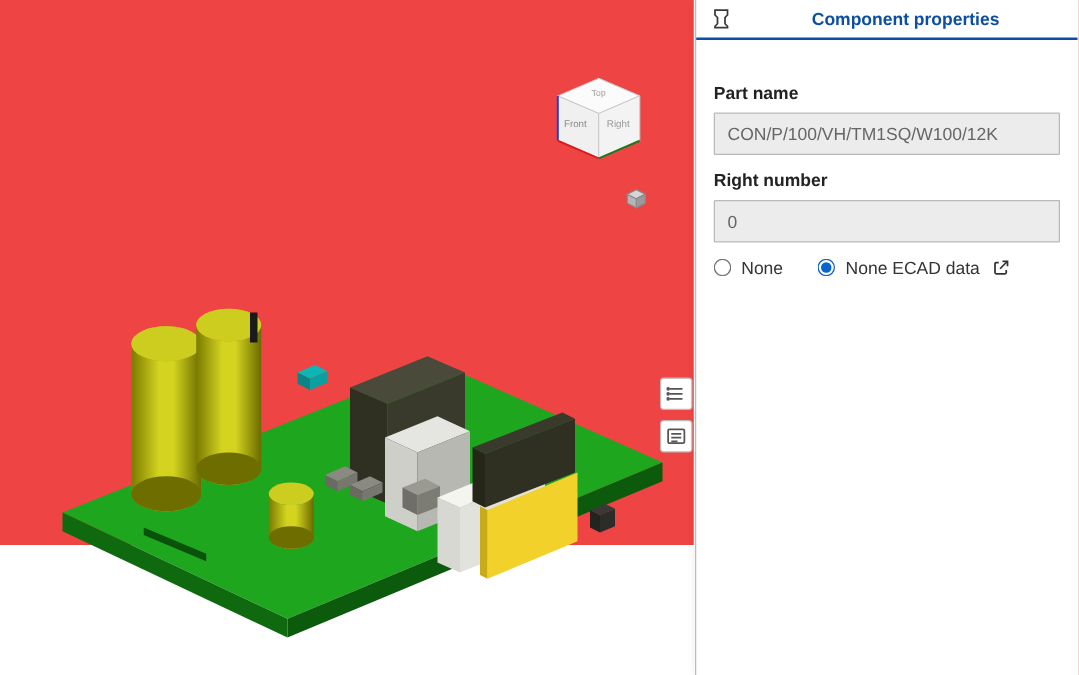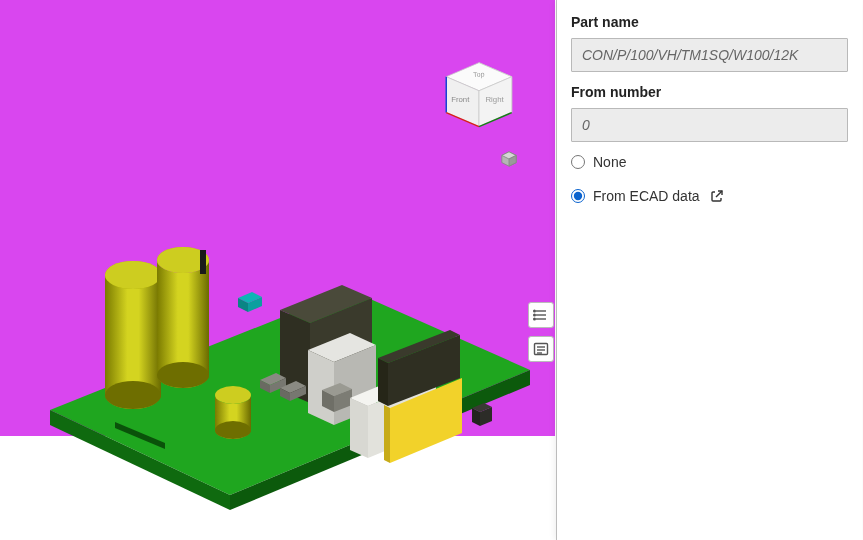--- a/index.html
+++ b/index.html
@@ -10,21 +10,21 @@
     width: 863px;
     height: 540px;
     position: relative;
     background: #fff;
     overflow: hidden;
   }
   .viewport {
     position: absolute;
     left: 0; top: 0;
     width: 555px; height: 436px;
-    background: #d946ef;
+    background: #ef4444;
   }
   .nav-cube {
     position: absolute;
     top: 58px; left: 440px;
     width: 78px; height: 78px;
   }
   .nav-cube svg { width: 100%; height: 100%; }
   .shade-cube-icon {
     position: absolute;
     top: 150px; left: 500px;
@@ -80,41 +80,41 @@
     flex:1;
     text-align:center;
     color:#0b4ea2;
     font-weight:700;
     font-size:14px;
   }
   .panel-body {
     padding: 10px 14px;
     display:flex; flex-direction:column;
     gap: 8px;
+    margin-top: 20px;
   }
   .field-label {
     font-weight:700;
     color:#222;
     margin-top:4px;
     font-size:14px;
   }
   .text-input {
     width:100%;
     height:34px;
     border:1px solid #b9b9b9;
     border-radius:1px;
     background:#ececec;
     padding: 0 10px;
     color:#666;
     font-size:14px;
-    font-style:italic;
   }
   .radio-group {
-    display:flex; flex-direction:column;
-    gap:18px;
+    display:flex; flex-direction:row;
+    gap:28px;
     margin-top:4px;
   }
   .radio-item {
     display:flex; align-items:center;
     gap:8px;
     cursor:pointer;
     color:#333;
   }
   .radio-item input[type=radio]{
     width:14px; height:14px;
@@ -275,37 +275,45 @@
         <rect x="1.5" y="2.5" width="13" height="11" rx="1"></rect>
         <line x1="4" y1="6" x2="12" y2="6"></line>
           <line x1="4" y1="9" x2="12" y2="9"></line>
           <line x1="4" y1="12" x2="9" y2="12"></line>
       </svg>
     </div>
   </div>
 </div>
 
 <div class="panel">
+  <div class="tab-header">
+    <span class="tab-icon">
+      <svg viewBox="0 0 20 20" fill="none" stroke="#3a3a3a" stroke-width="1.4">
+        <path d="M5 3 h10 v4 l-2 2 v5 l2 2 v1 h-10 v-1 l2-2 v-5 l-2-2 z"></path>
+      </svg>
+    </span>
+    <span class="tab-title">Component properties</span>
+  </div>
 
   <div class="panel-body">
     <div class="field-label">Part name</div>
     <input class="text-input" type="text" readonly="" value="CON/P/100/VH/TM1SQ/W100/12K" style="">
 
-    <div class="field-label">From number</div>
+    <div class="field-label">Right number</div>
     <input class="text-input" type="text" readonly="" value="0" style="">
 
 
     <div class="radio-group">
       <label class="radio-item">
         <input type="radio" name="rep" style="">
         <span>None</span>
       </label>
       <label class="radio-item">
         <input type="radio" name="rep" checked="" style="">
-        <span>From ECAD data</span>
+        <span>None ECAD data</span>
         <span class="ext-link-icon">
           <svg viewBox="0 0 14 14" fill="none" stroke="#333" stroke-width="1.4">
             <path d="M5 3 H3 a1 1 0 0 0 -1 1 v7 a1 1 0 0 0 1 1 h7 a1 1 0 0 0 1-1 V9"></path>
             <path d="M8 2 h4 v4"></path>
               <path d="M12 2 L6 8"></path>
           </svg>
         </span>
       </label>
     </div>
   </div>

